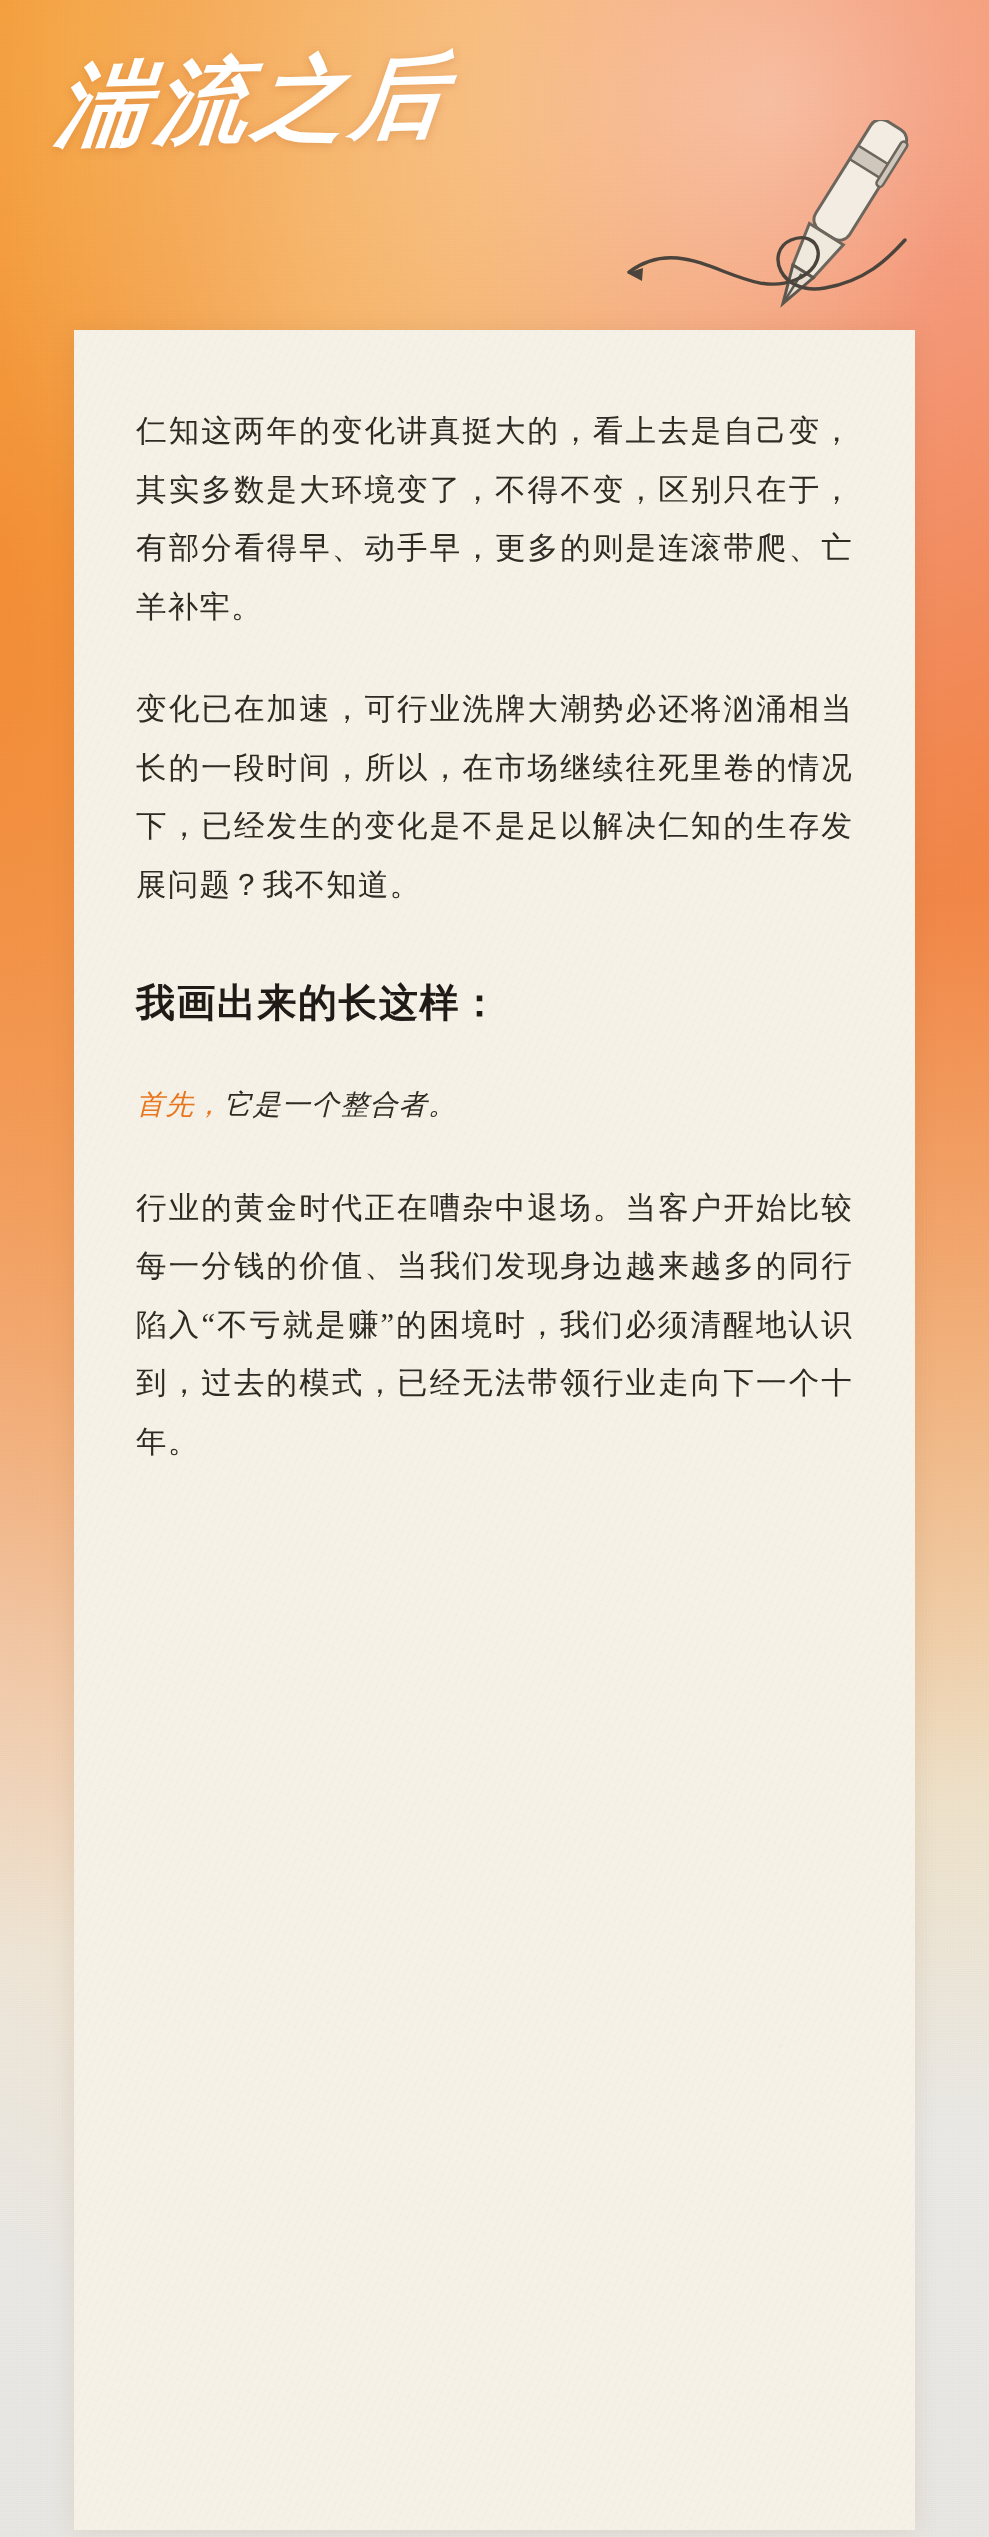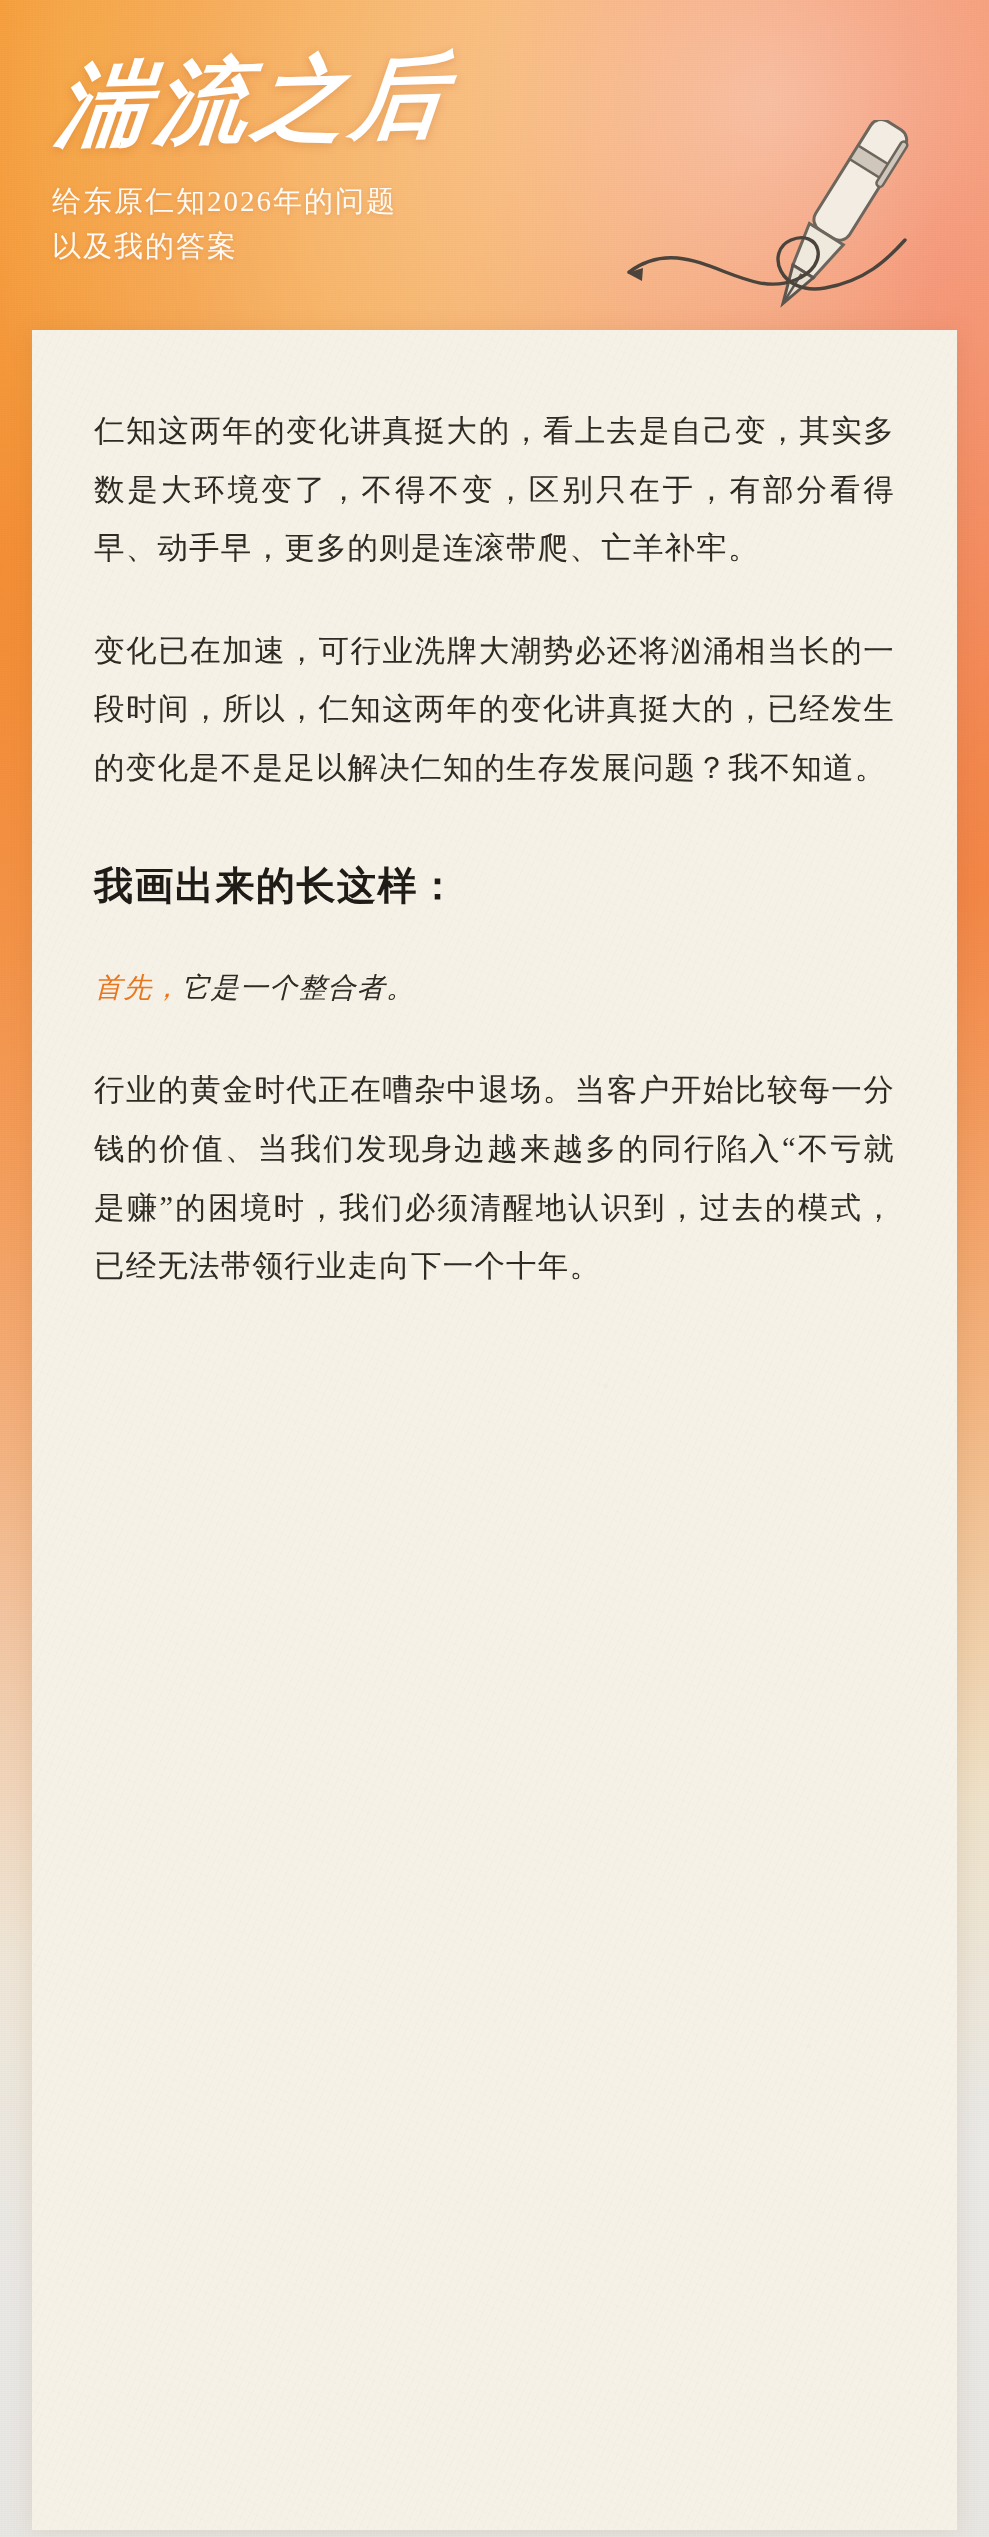--- a/index.html
+++ b/index.html
@@ -81,21 +81,21 @@
     width: 330px;
     height: 210px;
     pointer-events: none;
   }
 
   
   .paper {
     position: relative;
     z-index: 2;
     margin: 0 auto;
-    width: 925px;
+    width: 841px;
     min-height: 2200px;
     background: #f6f1e7;
     background-image:
       radial-gradient(circle at 12% 18%, rgba(0,0,0,0.014) 0 2px, rgba(0,0,0,0) 3px),
       radial-gradient(circle at 62% 48%, rgba(0,0,0,0.014) 0 2px, rgba(0,0,0,0) 3px),
       radial-gradient(circle at 84% 78%, rgba(0,0,0,0.012) 0 2px, rgba(0,0,0,0) 3px),
       repeating-linear-gradient(115deg, rgba(0,0,0,0.011) 0 1px, rgba(255,255,255,0) 1px 7px),
       repeating-linear-gradient(25deg, rgba(0,0,0,0.009) 0 1px, rgba(255,255,255,0) 1px 9px);
     box-shadow: 0 2px 22px rgba(120, 80, 40, 0.13);
     padding: 72px 62px 90px 62px;
@@ -134,24 +134,20 @@
     color: #e8761d;
   }
 </style>
 </head>
 <body>
 
 <div class="page">
 
   <div class="header">
     <div class="brush-title">湍流之后</div>
-    <div class="subtitle">
-      <div>给东原仁知2026年的问题</div>
-      <div>以及我的答案</div>
-    </div>
 
     <div class="pen-wrap">
       <svg viewBox="0 0 330 210" width="330" height="210" xmlns="http://www.w3.org/2000/svg">
         <g transform="rotate(32 215 100)">
 
           <rect x="196" y="-12" width="40" height="128" rx="12" fill="#f2ece2" stroke="#6d665d" stroke-width="3"></rect>
           <rect x="196" y="24" width="40" height="16" fill="#cfc7bb" stroke="#6d665d" stroke-width="2.5"></rect>
 
           <rect x="231" y="-4" width="7" height="52" rx="3.5" fill="#cfc7bb" stroke="#6d665d" stroke-width="2.5"></rect>
 
@@ -163,21 +159,21 @@
 
         <path d="M10 152 C70 108, 122 182, 176 160 C214 145, 200 108, 172 120 C146 131, 160 176, 206 168 C246 161, 268 140, 286 120" fill="none" stroke="#4a443c" stroke-width="3.4" stroke-linecap="round"></path>
         <path d="M24 148 L8 153 L23 161 Z" fill="#4a443c"></path>
       </svg>
     </div>
   </div>
 
   <div class="paper">
 
     <p class="para">仁知这两年的变化讲真挺大的，看上去是自己变，其实多数是大环境变了，不得不变，区别只在于，有部分看得早、动手早，更多的则是连滚带爬、亡羊补牢。</p>
-    <p class="para">变化已在加速，可行业洗牌大潮势必还将汹涌相当长的一段时间，所以，仁知这两年的变化讲真挺大的，已经发生的变化是不是足以解决仁知的生存发展问题？我不知道。</p>
+    <p class="para">变化已在加速，可行业洗牌大潮势必还将汹涌相当长的一段时间，所以，在市场继续往死里卷的情况下，已经发生的变化是不是足以解决仁知的生存发展问题？我不知道。</p>
 
     <h2 class="h2">我画出来的长这样：</h2>
 
     <p class="lead">
       <span class="accent">首先，</span><span>它是一个整合者。</span>
     </p>
 
     <p class="para">行业的黄金时代正在嘈杂中退场。当客户开始比较每一分钱的价值、当我们发现身边越来越多的同行陷入“不亏就是赚”的困境时，我们必须清醒地认识到，过去的模式，已经无法带领行业走向下一个十年。</p>
   </div>
 </div>

